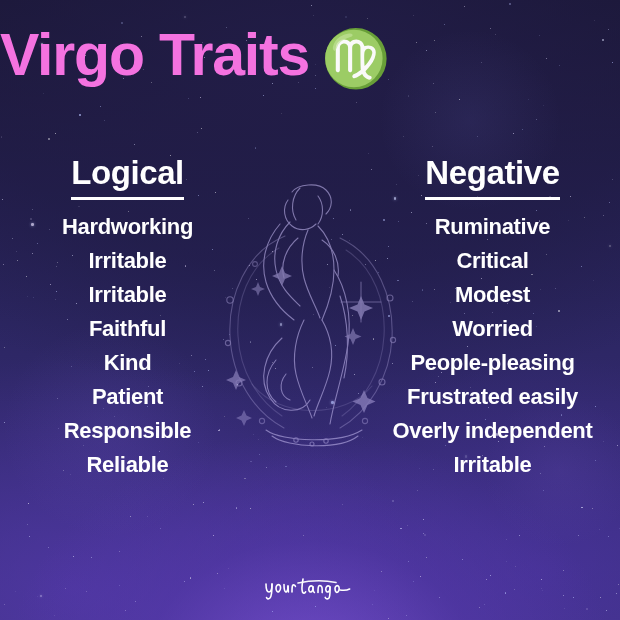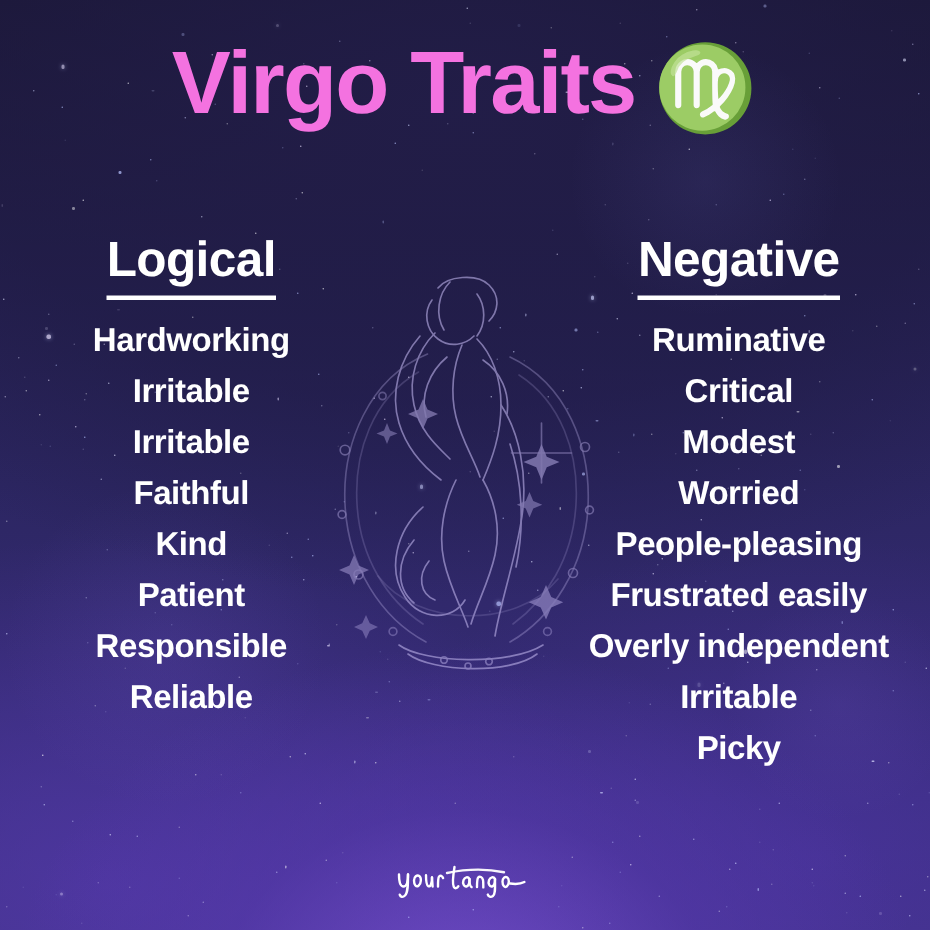--- a/index.html
+++ b/index.html
@@ -43,21 +43,20 @@
       radial-gradient(circle 150px at 110px 430px, rgba(130,110,230,0.10) 0%, rgba(0,0,0,0) 72%),
       radial-gradient(circle 110px at 560px 470px, rgba(140,110,225,0.09) 0%, rgba(0,0,0,0) 70%);
   }
 
   
   .title-row {
     position: absolute;
     top: 26px;
     left: 0;
     width: 620px;
-    text-align: center;
     white-space: nowrap;
   }
   .title-text {
     display: inline-block;
     font-size: 59px;
     line-height: 1;
     font-weight: 700;
     letter-spacing: -1.2px;
     color: #f472e0;
     vertical-align: middle;
@@ -570,21 +569,20 @@
       <div class="col-head">Negative</div>
       <ul class="trait-list" id="negative-list">
           <li>Ruminative</li>
           <li>Critical</li>
           <li>Modest</li>
           <li>Worried</li>
           <li>People-pleasing</li>
           <li>Frustrated easily</li>
           <li>Overly independent</li>
           <li>Irritable</li>
-          <li>Picky</li>
         </ul>
     </div>
 
   </div>
 
   <div class="footer-logo">
     <svg width="96" height="26" viewBox="0 0 96 26" fill="none" stroke="#ffffff" stroke-width="1.6" stroke-linecap="round" stroke-linejoin="round">
       <title>YourTango</title>
 
       <path d="M4 8 C4 13 5 16 7 16 C9 16 10 13 10 8"></path>

